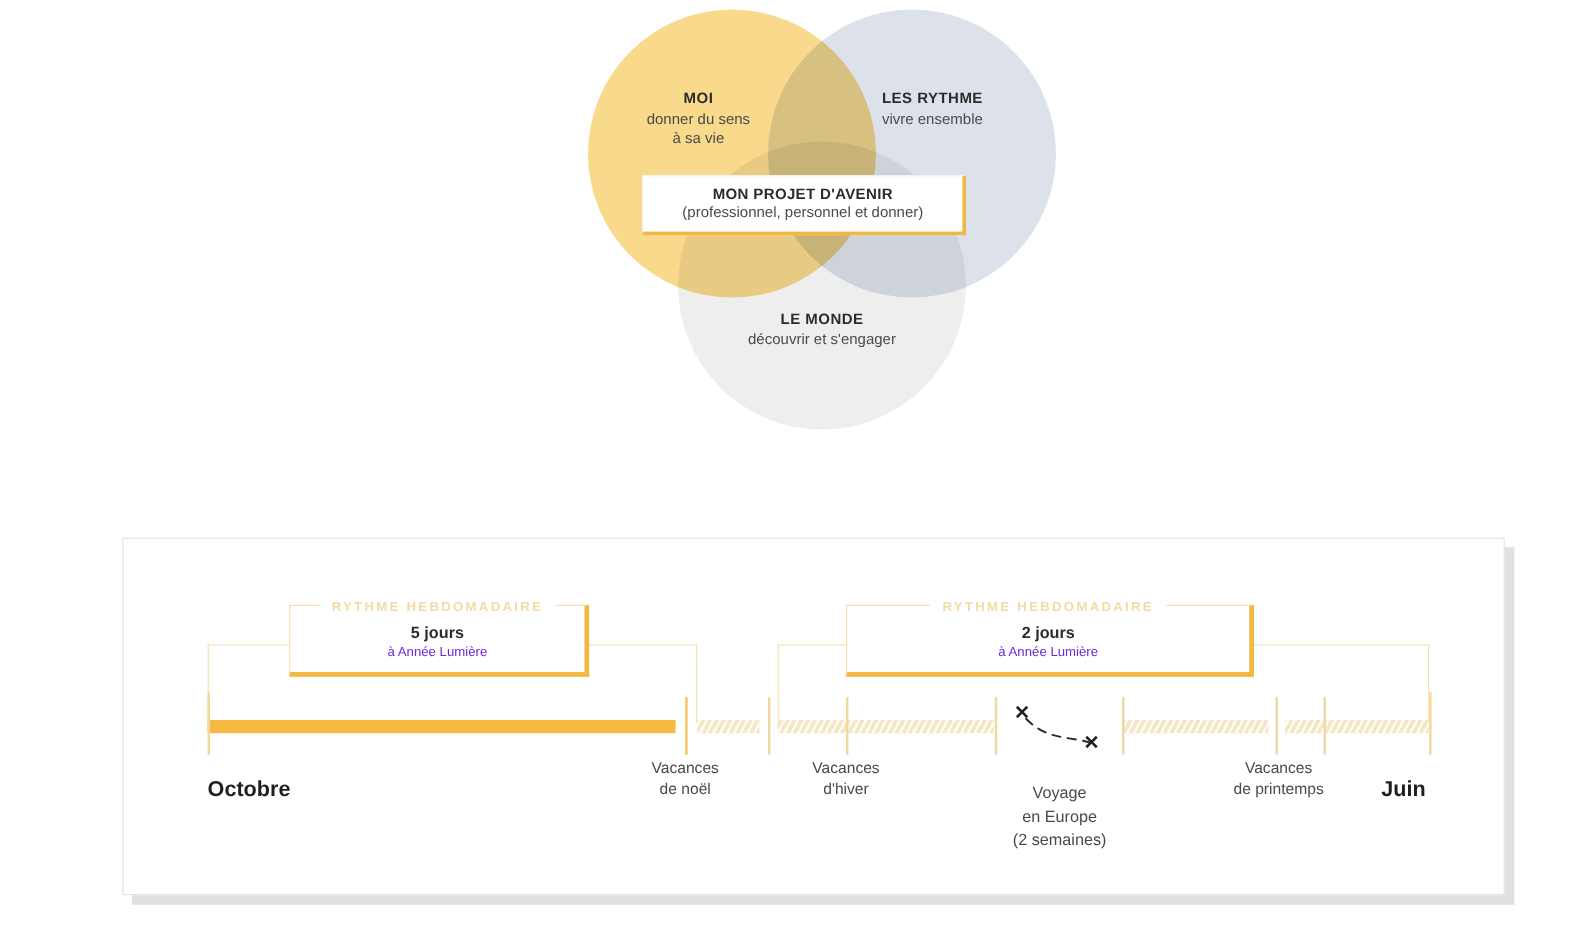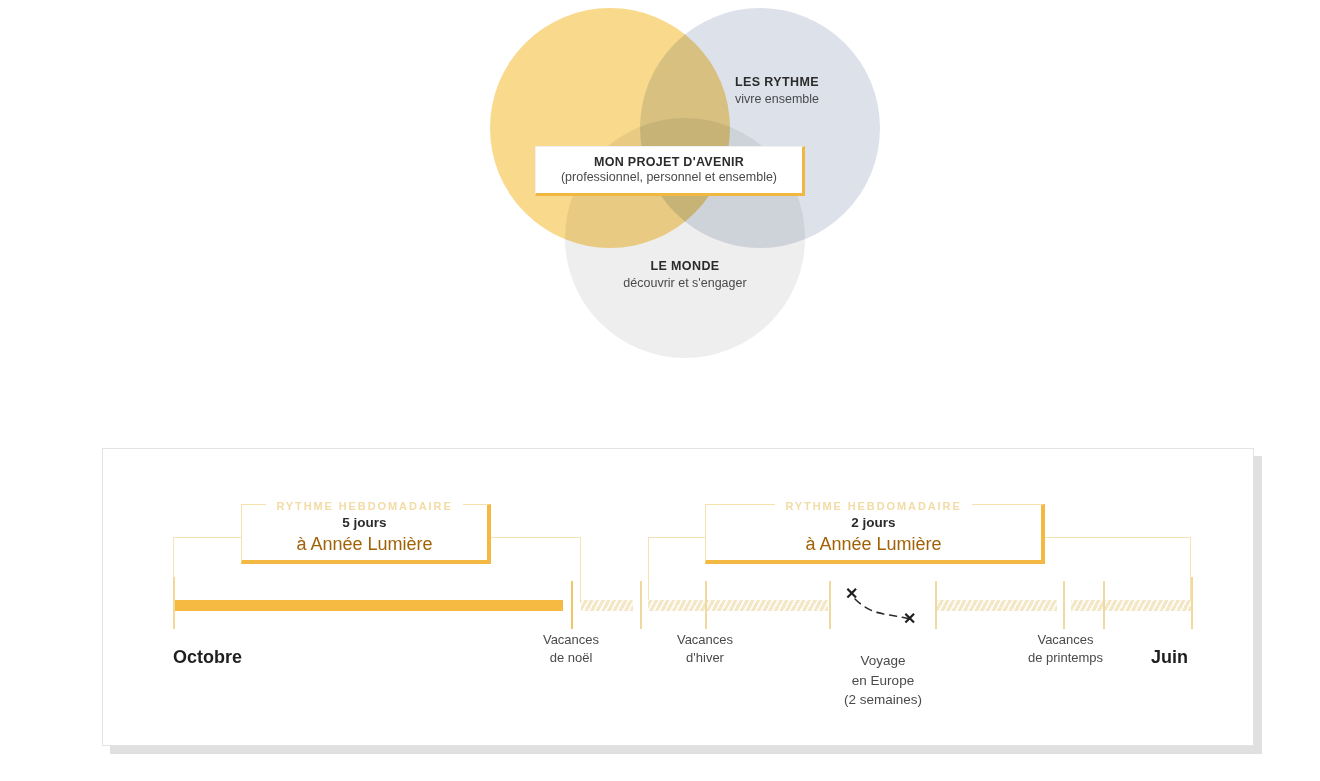--- a/index.html
+++ b/index.html
@@ -237,22 +237,22 @@
     line-height: 1.35;
   }
   .rhythm-item .ri-big {
     display: block;
     font-size: 13.5px;
     font-weight: bold;
     color: #2b2b2b;
   }
   .rhythm-item .ri-small {
     display: block;
-    font-size: 18px;
-    color: #a16207;
+    font-size: 11px;
+    color: #6d28d9;
   }
 
   
   .axis-label {
     position: absolute;
     text-align: center;
     font-size: 13px;
     color: #4a4a4a;
     line-height: 1.35;
     white-space: nowrap;
@@ -297,34 +297,39 @@
 </head>
 <body>
 
 <div id="venn-section">
   <div class="venn-stage">
 
     <div class="venn-circle" id="circle-moi"></div>
     <div class="venn-circle" id="circle-autres"></div>
     <div class="venn-circle" id="circle-monde"></div>
 
+    <div class="venn-label" id="label-moi">
+      <span class="vl-title">MOI</span>
+      <span class="vl-sub">donner du sens</span>
+      <span class="vl-sub">à sa vie</span>
+    </div>
 
     <div class="venn-label" id="label-autres">
       <span class="vl-title">LES RYTHME</span>
       <span class="vl-sub">vivre ensemble</span>
     </div>
 
     <div class="venn-label" id="label-monde">
       <span class="vl-title">LE MONDE</span>
       <span class="vl-sub">découvrir et s'engager</span>
     </div>
 
     <div id="center-box">
       <span class="cb-title">MON PROJET D'AVENIR</span>
-      <span class="cb-sub">(professionnel, personnel et ensemble)</span>
+      <span class="cb-sub">(professionnel, personnel et donner)</span>
     </div>
 
   </div>
 </div>
 
 <div id="program-card">
 
 
   <div id="timeline">
 

